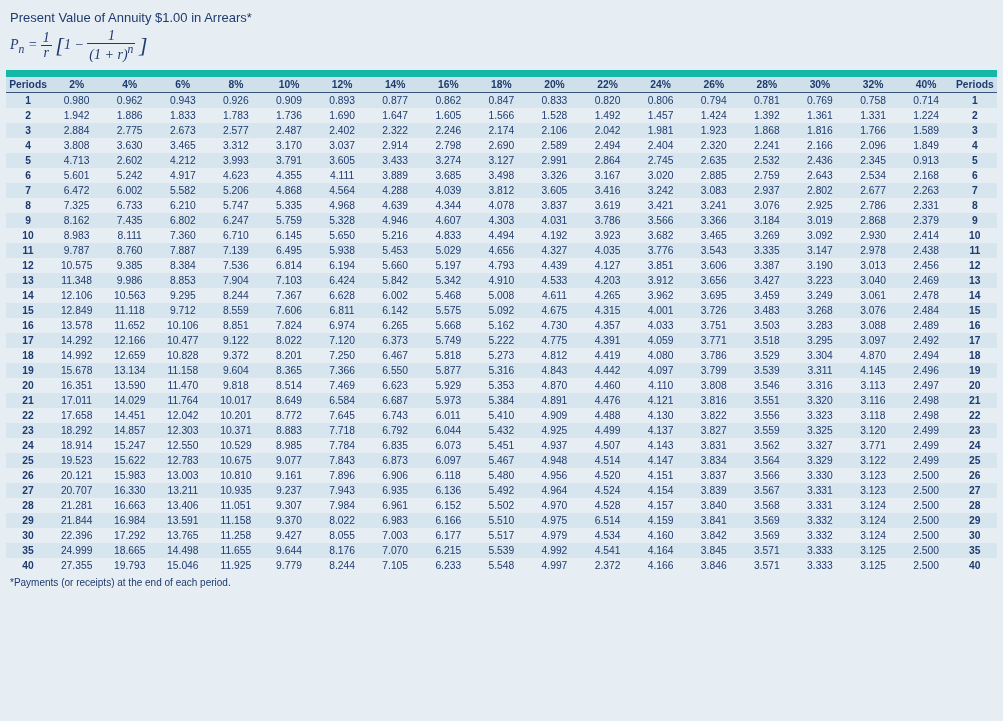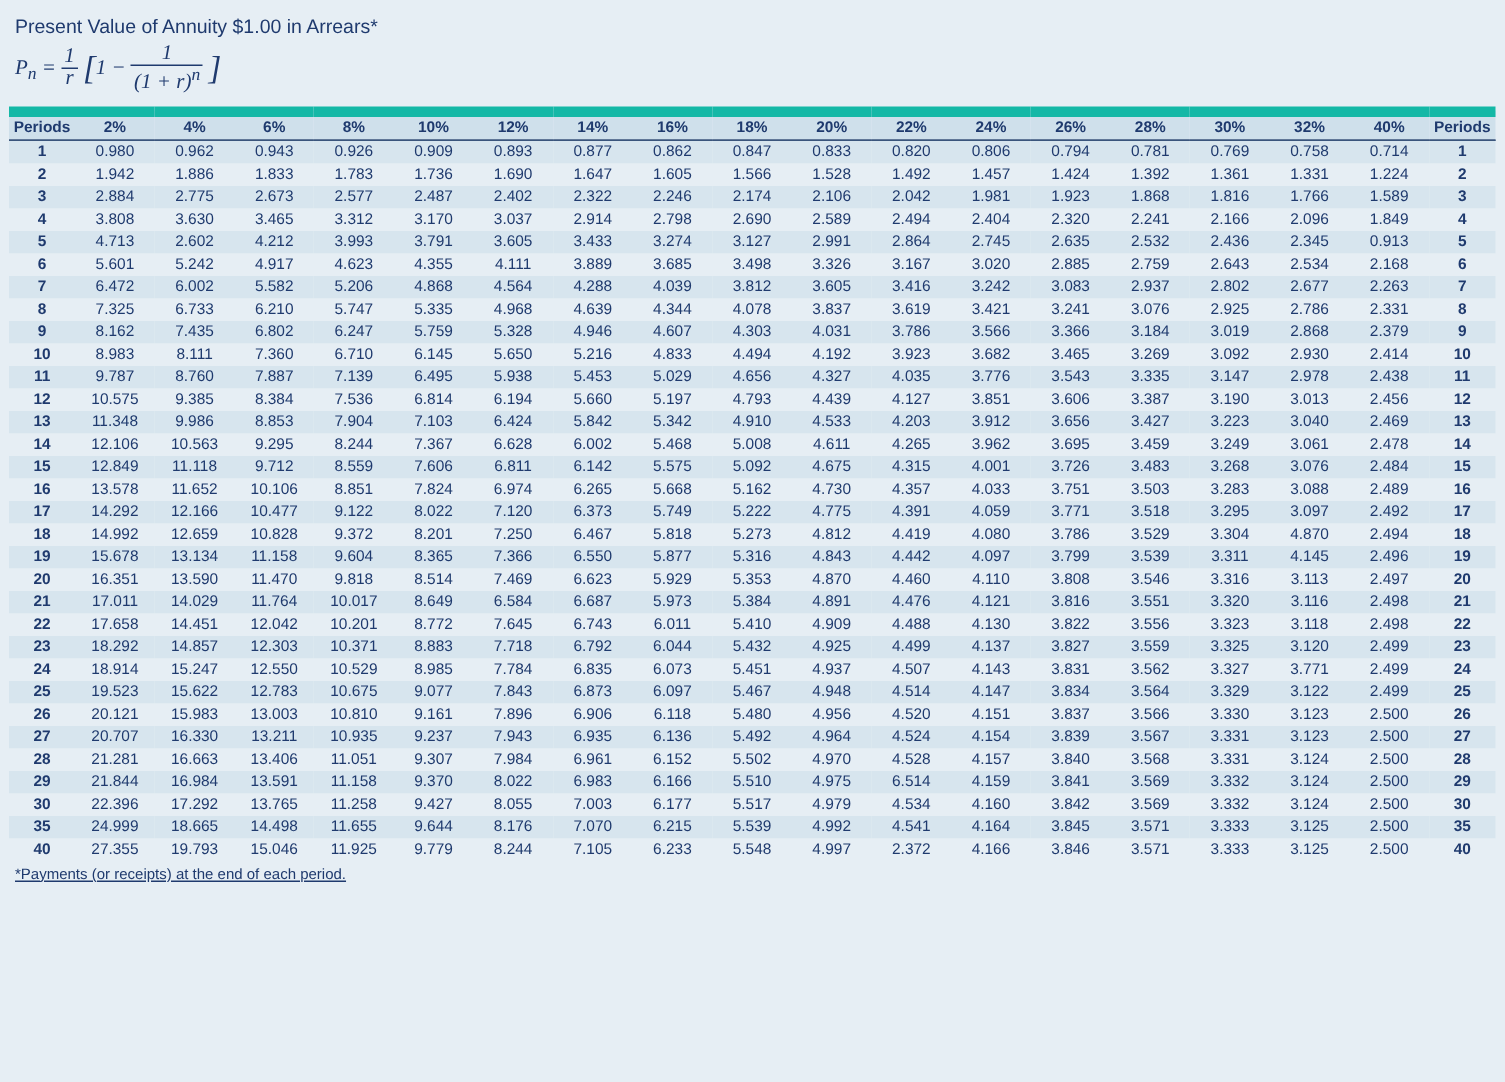--- a/index.html
+++ b/index.html
@@ -45,21 +45,20 @@
     background:#cfe0eb;
   }
   tbody tr:nth-child(odd){background:#d7e5ee;}
   tbody tr:nth-child(even){background:#e6eef4;}
   td.period{font-weight:600;}
   .footnote{
     font-size:10px;
     margin-top:4px;
     color:#1f3a6e;
     padding-left:4px;
-    text-decoration:underline;
   }
   col.cper{width:44px;}
   col.crate{width:53px;}
 </style>
 </head>
 <body>
 
 <div class="title">Present Value of Annuity $1.00 in Arrears*</div>
 
 <div class="formula">

